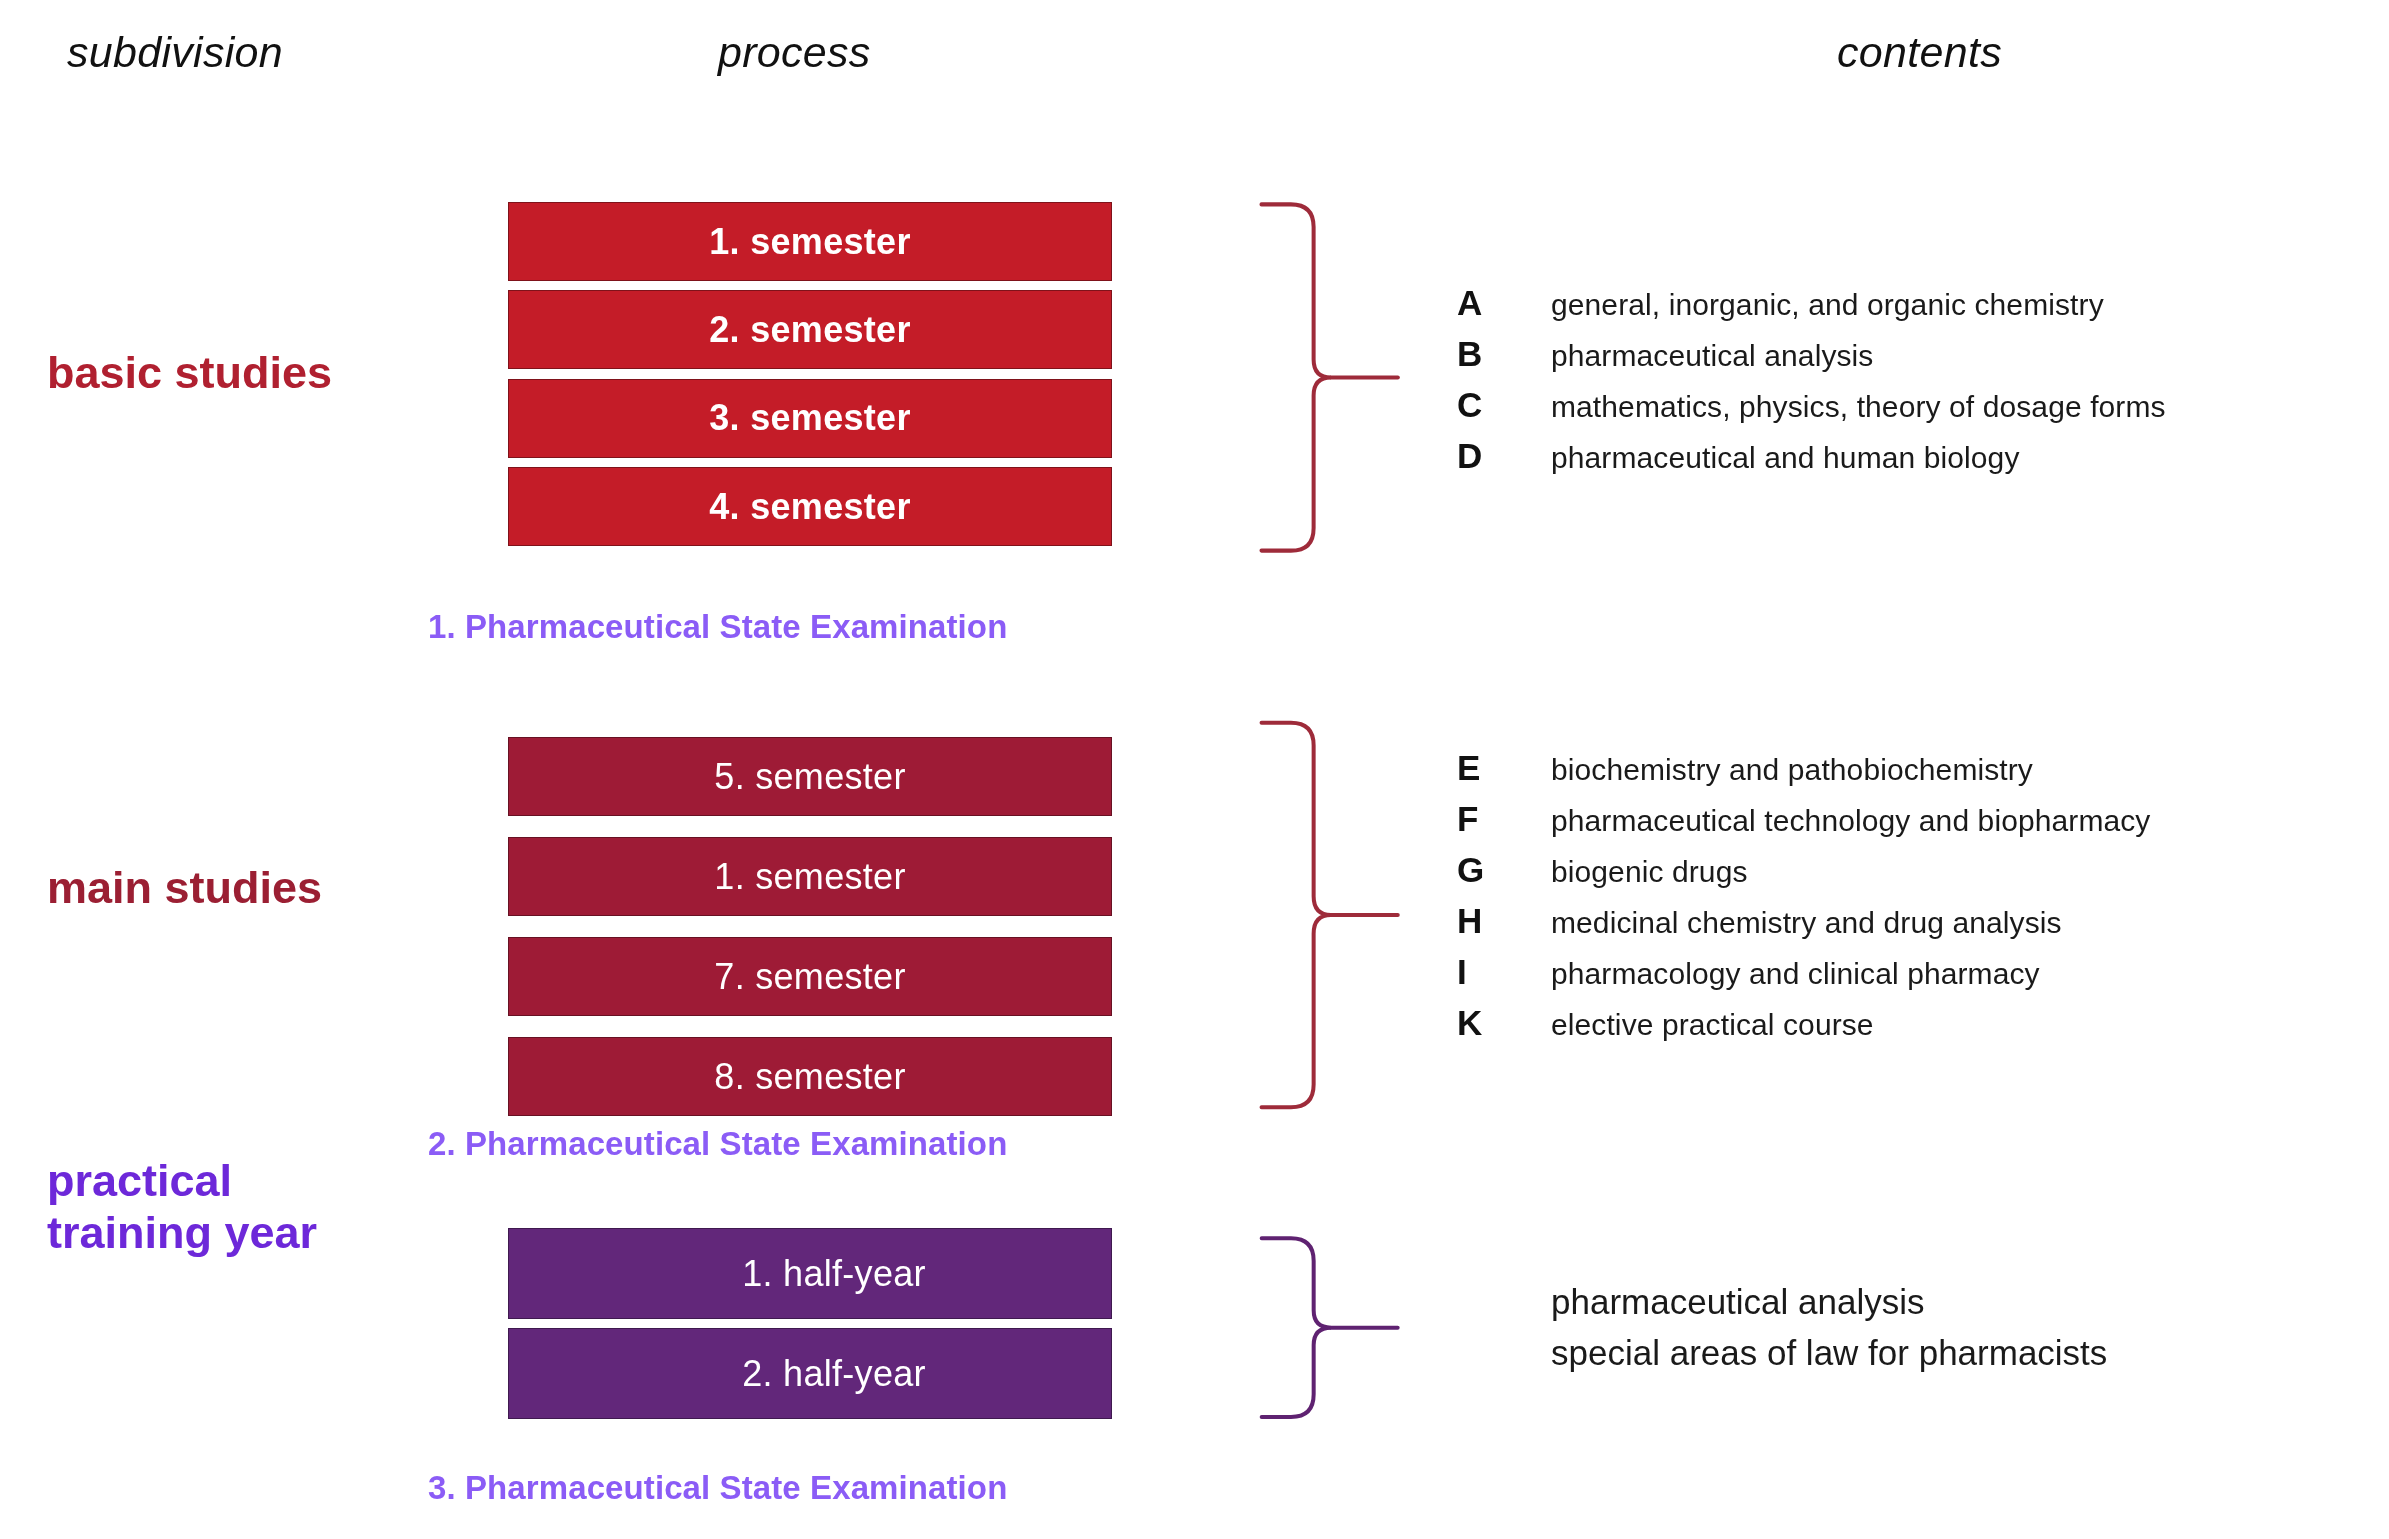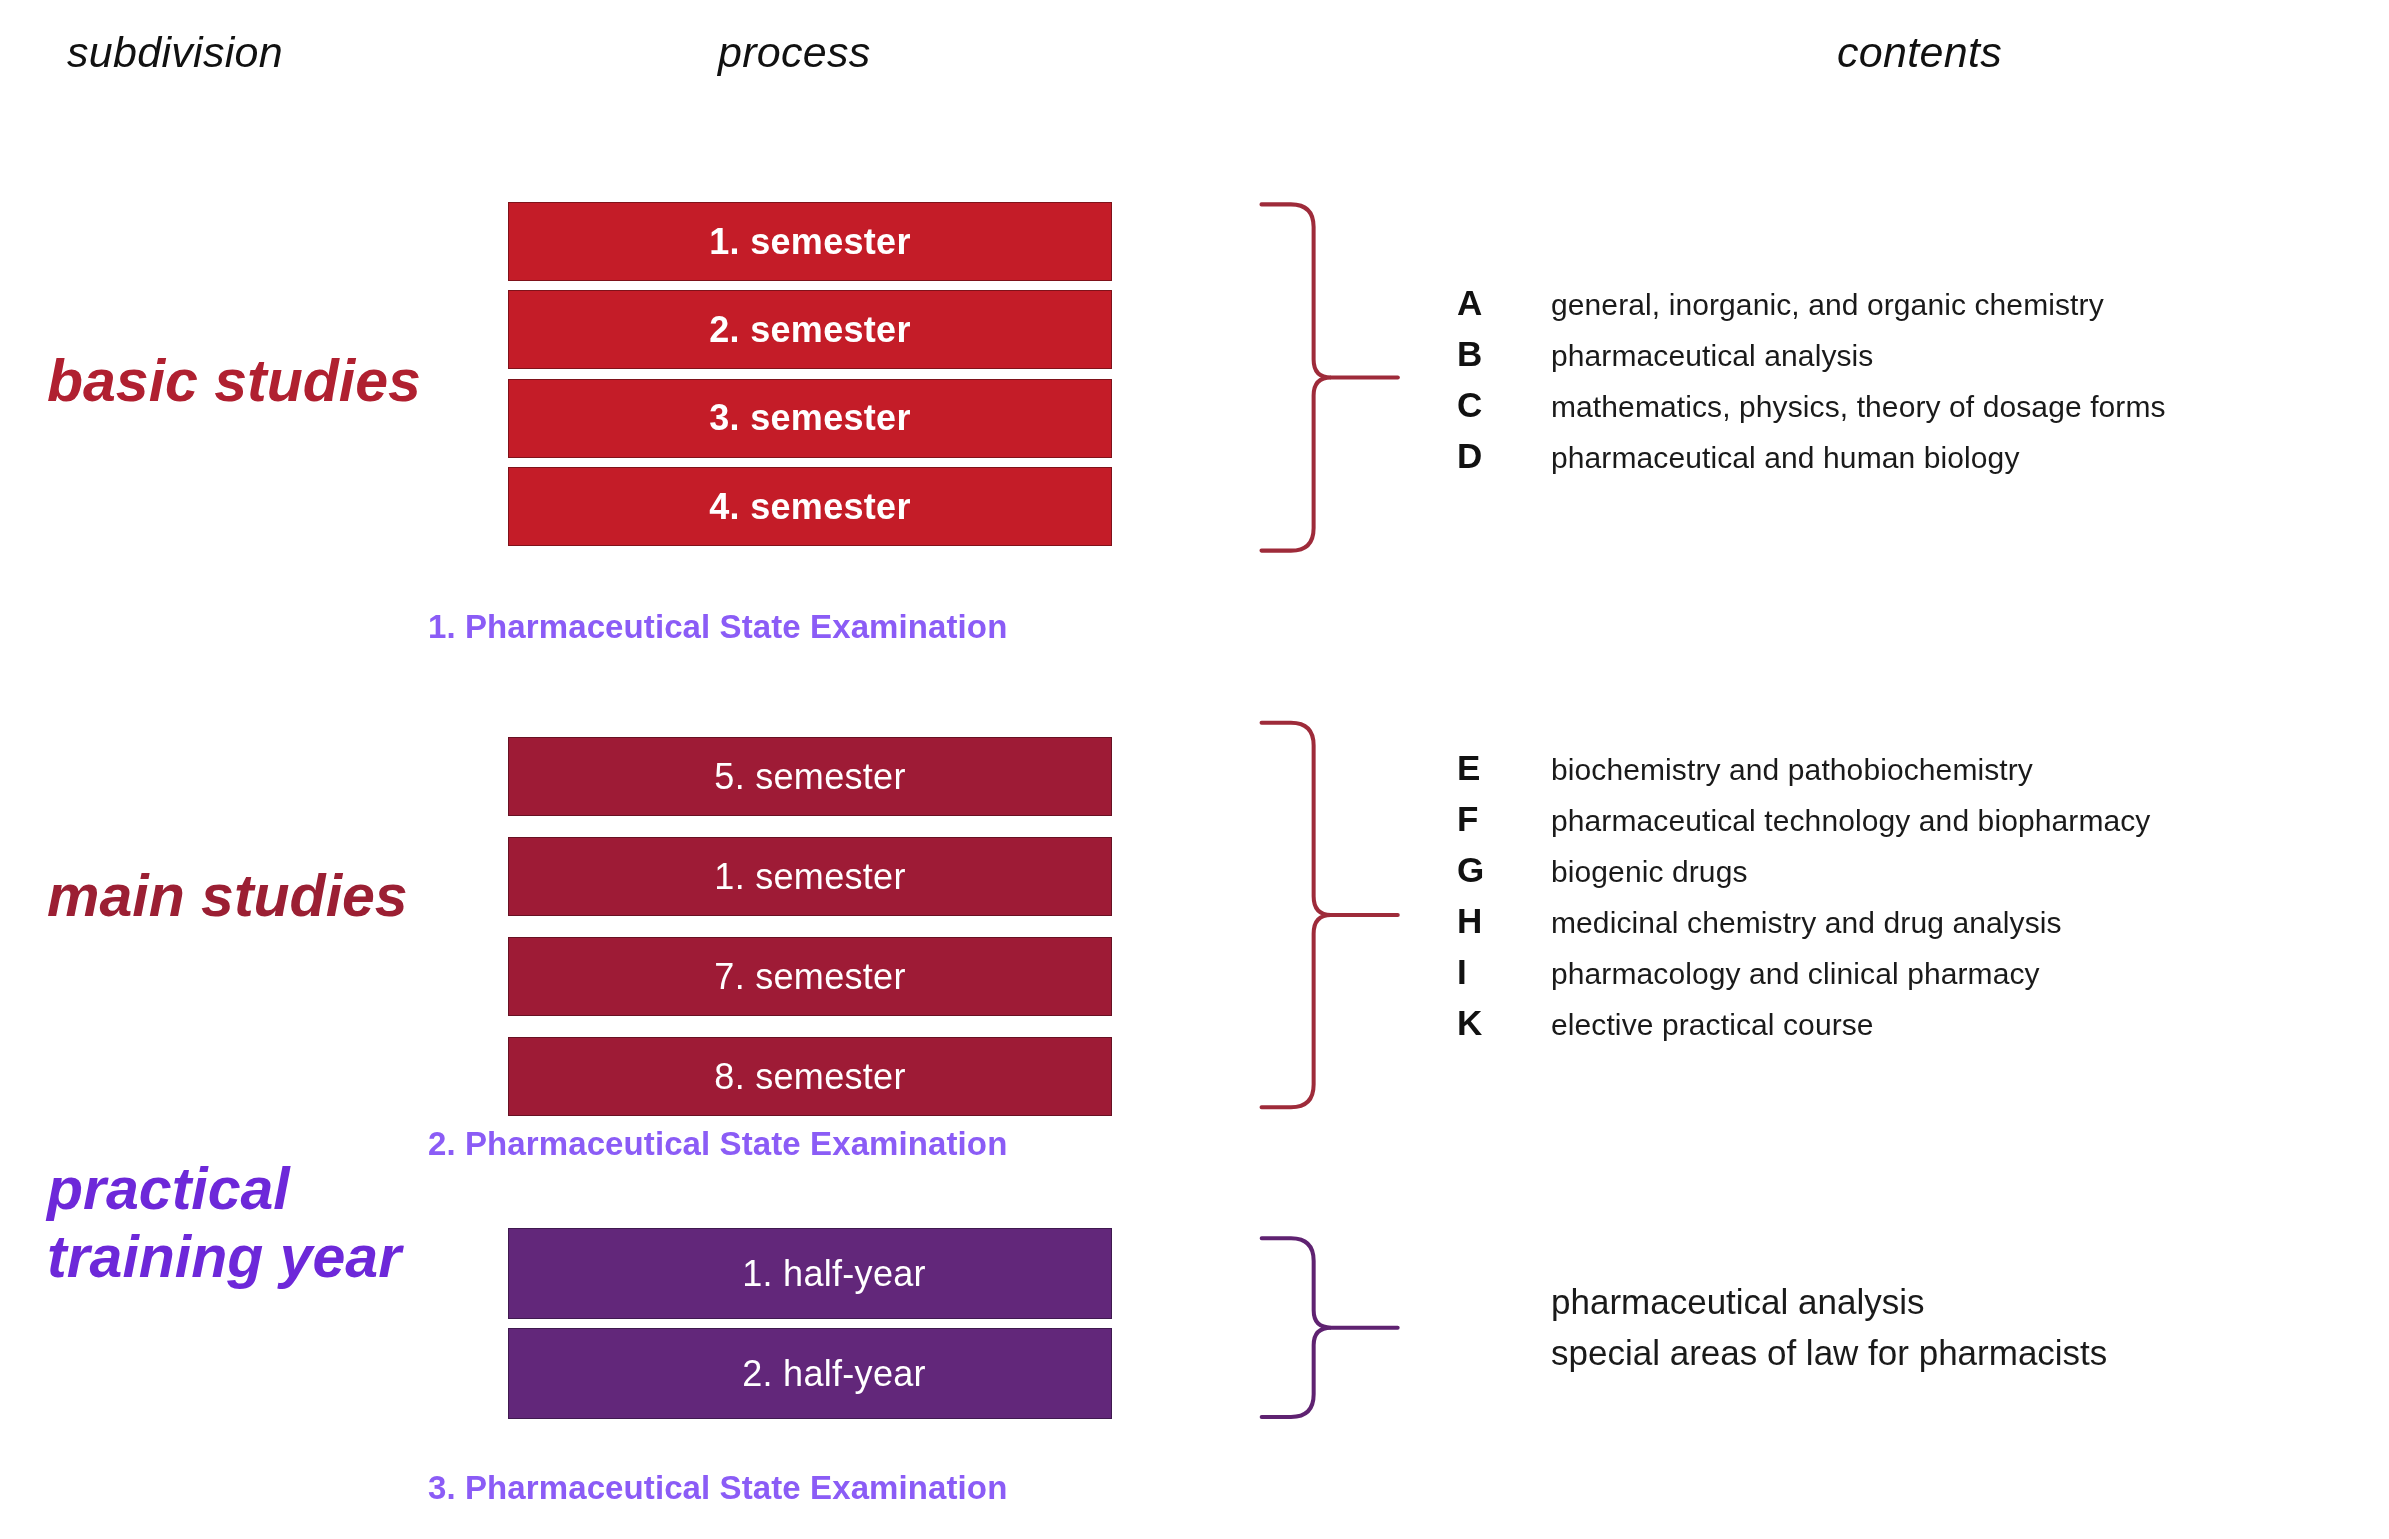--- a/index.html
+++ b/index.html
@@ -21,23 +21,22 @@
     white-space:nowrap;
     letter-spacing:0.3px;
   }
   #hdr-subdivision { left:67px;  top:28px; }
   #hdr-process     { left:718px; top:28px; }
   #hdr-contents    { left:1837px; top:28px; }
 
   
   .subdiv-label {
     position:absolute;
-    font-style:italic;
     font-weight:bold;
-    font-size:59px;
+    font-size:45px;
     line-height:1.16;
     white-space:nowrap;
   }
   #label-basic     { left:47px; top:347px;  color:#B02030; }
   #label-main      { left:47px; top:862px; color:#9B1F33; }
   #label-practical { left:47px; top:1155px; color:#6d28d9; }
 
   
   .box-group { position:absolute; left:508px; width:604px; }
   #group-basic     { top:202px; }

